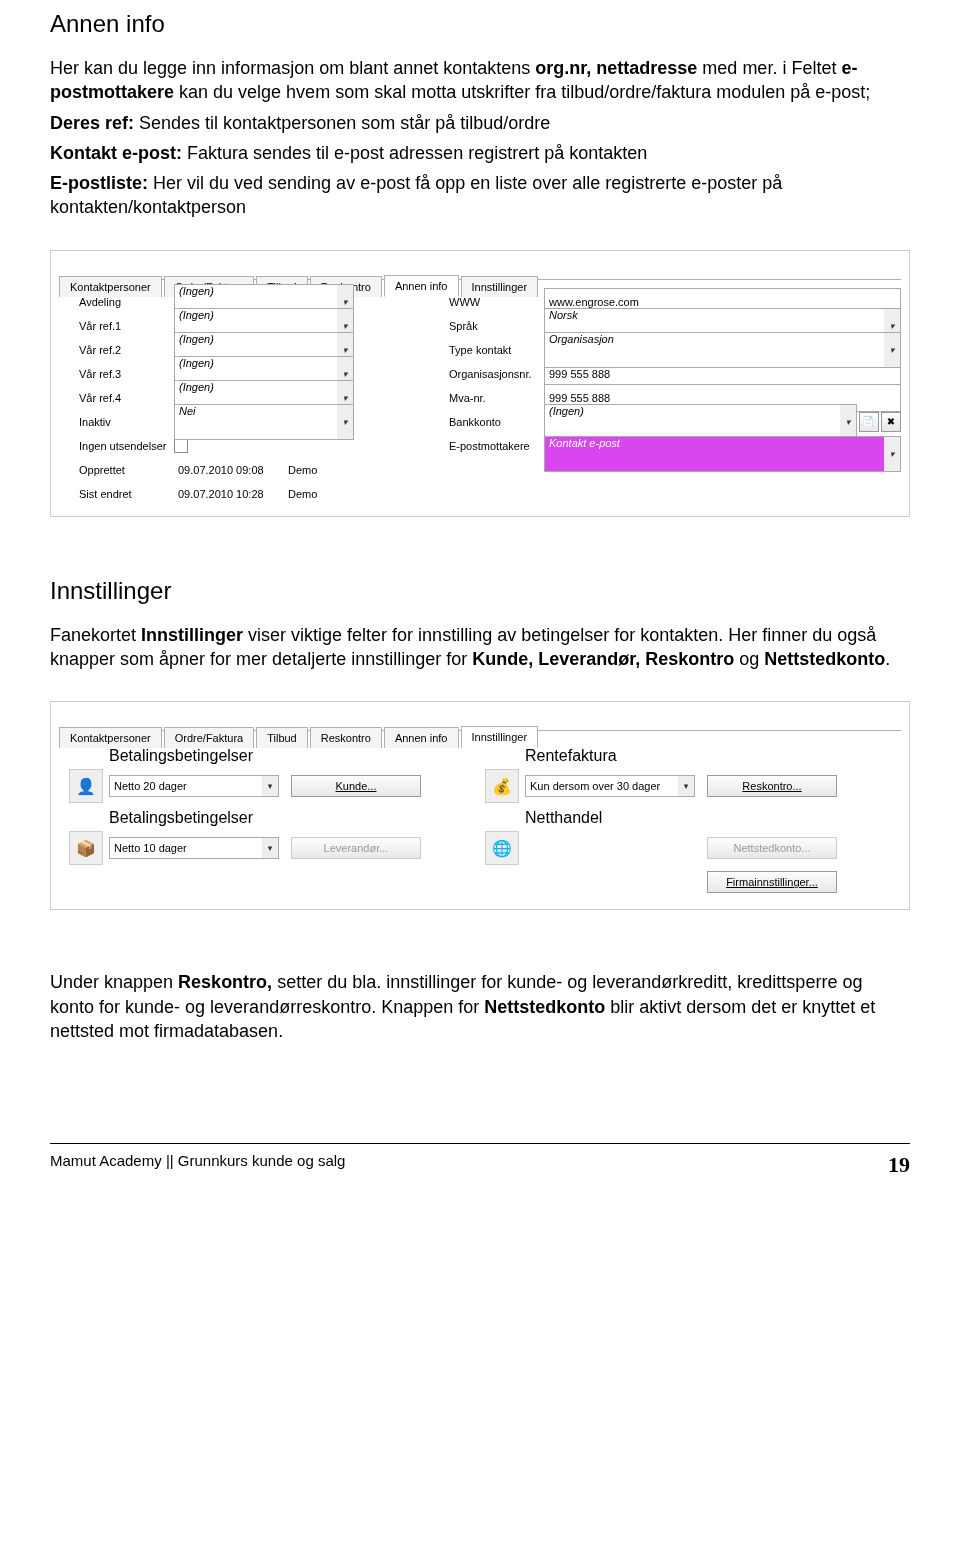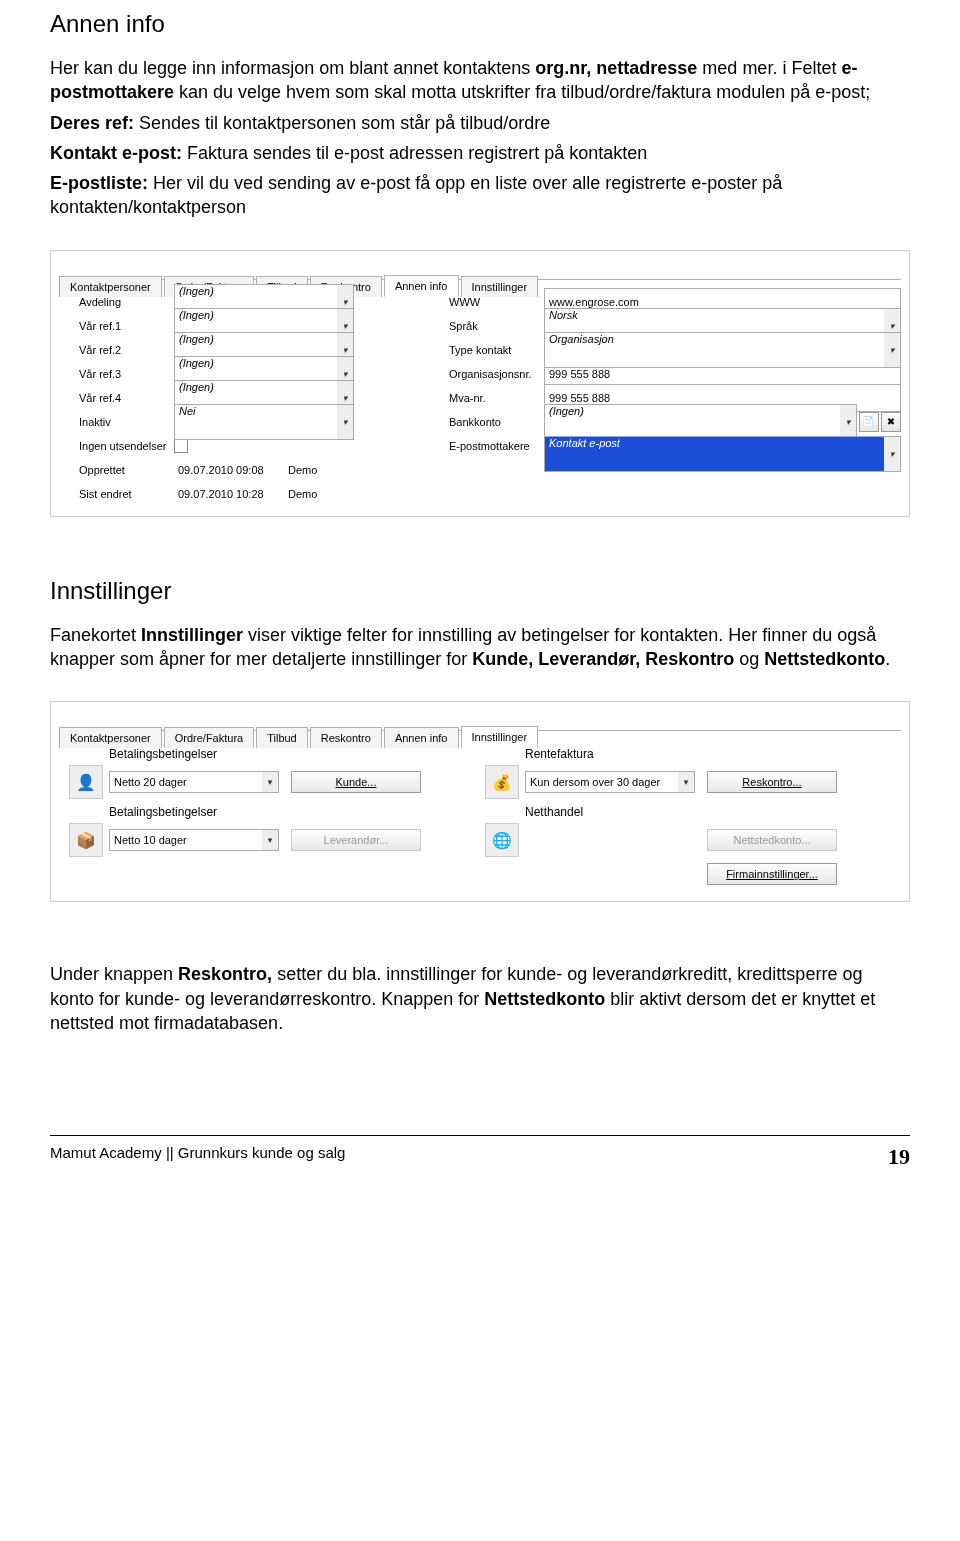--- a/index.html
+++ b/index.html
@@ -58,21 +58,21 @@
   }
   .combo .arrow {
     position: absolute; right: 0; top: 0; bottom: 0;
     width: 16px;
     display: flex; align-items: center; justify-content: center;
     border-left: 0;
     background: #eee;
   }
   .combo .arrow::after { content: "▾"; font-size: 9px; color: #333; }
   .combo.sel {
-    background: #1d4ed8;
+    background: #d946ef;
     color: #fff;
     margin-top: 16px;
   }
   .txt {
     flex: 1;
     border: 1px solid #aaa;
     height: 28px;
     display: flex;
     align-items: center;
     padding-left: 4px;
@@ -85,21 +85,21 @@
     margin-left: 2px;
     display: flex; align-items: center; justify-content: center;
     font-size: 10px;
   }
   .chk { width: 14px; height: 14px; border: 1px solid #888; background: #fff; }
   .plaintext { padding-left: 4px; }
 
   
   .panel2-body { display: flex; padding-top: 6px; padding-left: 10px; }
   .section { flex: 1; }
-  .section-title { font-size: 12px; margin-bottom: 4px; margin-left: 40px; }
+  .section-title { font-size: 16px; margin-bottom: 4px; margin-left: 40px; }
   .widerow { display: flex; align-items: center; margin-bottom: 6px; }
   .bigicon {
     width: 34px; height: 34px; margin-right: 6px;
     background: #eee; border: 1px solid #ccc;
     display:flex;align-items:center;justify-content:center;font-size:16px;
   }
   .wincombo {
     width: 170px;
     border: 1px solid #aaa;
     height: 22px;

